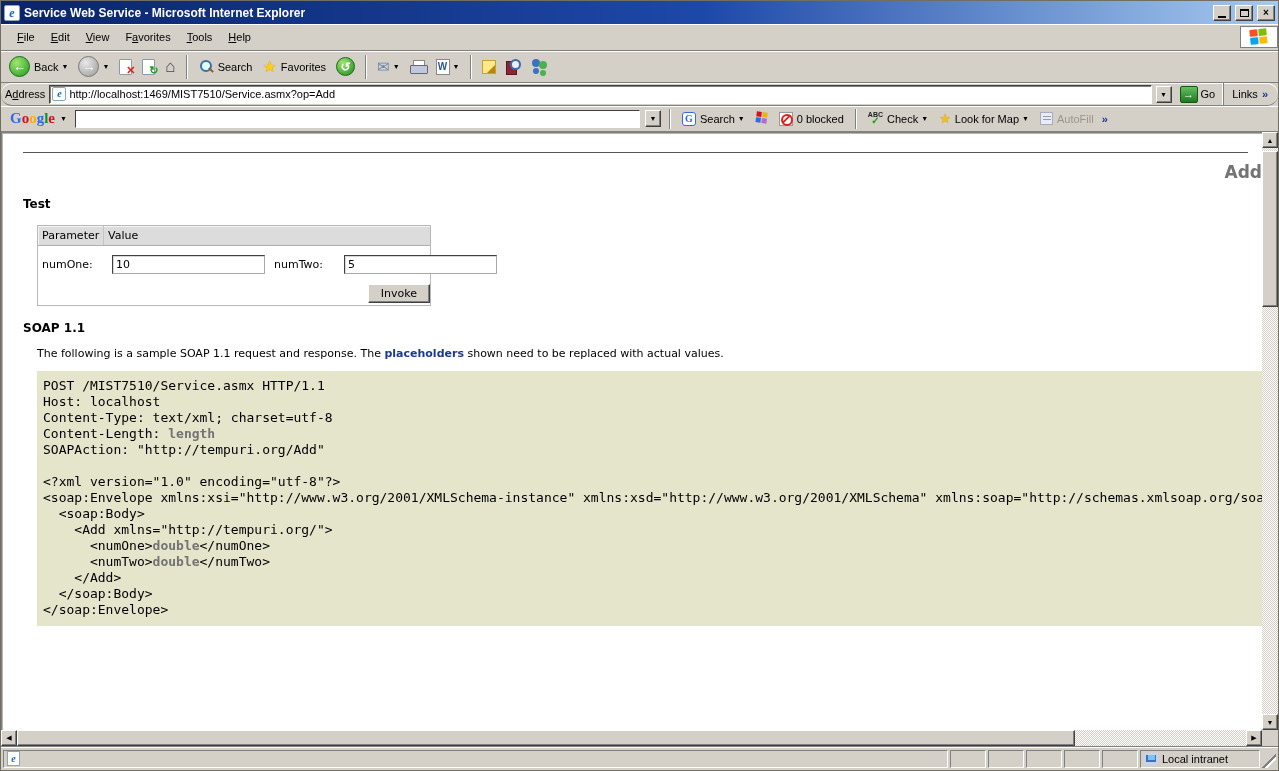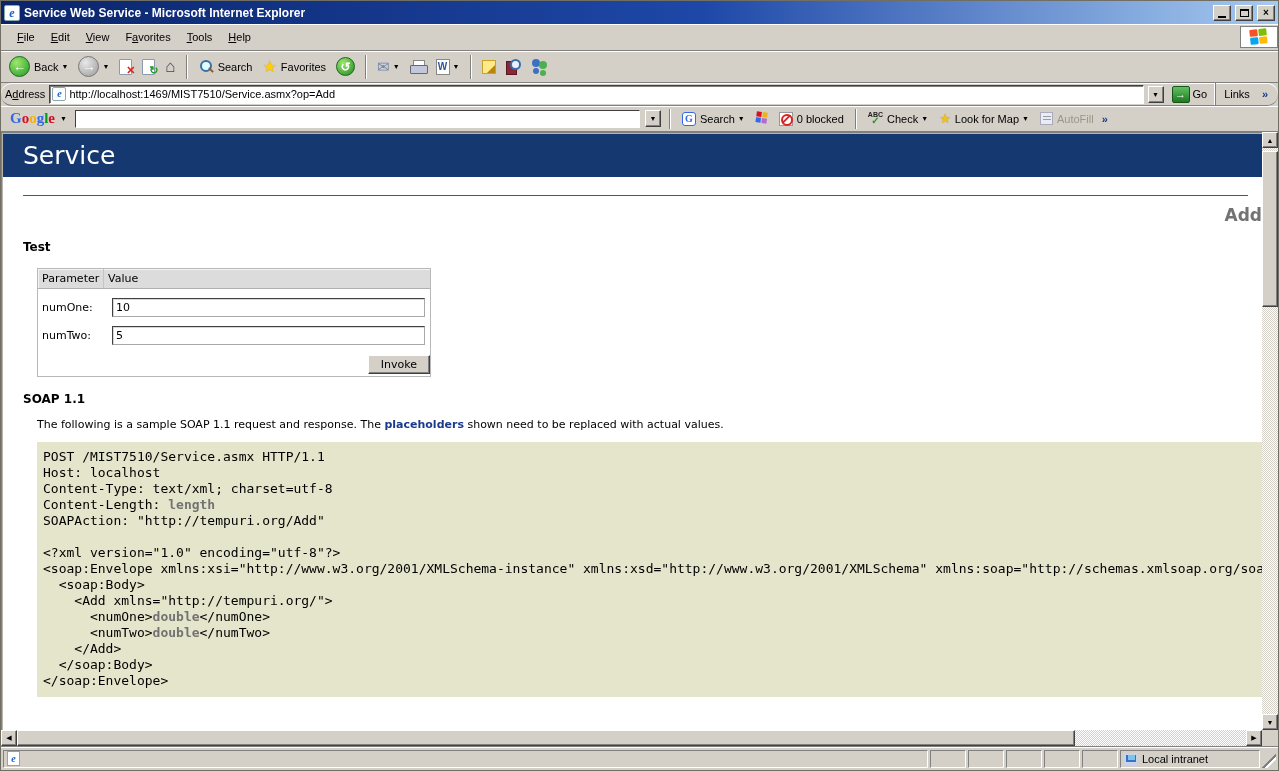--- a/index.html
+++ b/index.html
@@ -69,21 +69,21 @@
                 border-bottom:1px solid #808080; box-shadow:inset 0 1px 0 #fff;border-radius:11px; }
   .addr-input-wrap { flex:1; height:19px; background:#fff; border:1px solid; border-color:#404040 #fff #fff #404040;
                      box-shadow:inset 1px 1px 0 #808080; display:flex; align-items:center; padding:0 2px; gap:3px; }
   .addr-input-wrap .ie-icon { width:14px; height:14px; font-size:10px; line-height:12px; }
   .addr-input { flex:1; border:none; outline:none; font-size:11px; font-family:"Liberation Sans",sans-serif; background:#fff; }
   .combo-arrow { width:16px; height:17px; background:#d4d0c8; border:1px solid; border-color:#fff #404040 #404040 #fff;
                  box-shadow:inset -1px -1px 0 #808080; font-size:7px; display:flex; align-items:center; justify-content:center; }
   .go-btn { display:flex; align-items:center; gap:3px; padding:1px 4px; }
   .go-icon { width:18px; height:17px; background:linear-gradient(#63c063,#1f7a1f); border:1px solid #155515; border-radius:2px;
              color:#fff; font-size:11px; font-weight:bold; display:flex; align-items:center; justify-content:center; }
-  .links { display:flex; align-items:center; gap:12px; padding:0 6px 0 8px; border-left:1px solid #808080; box-shadow:-1px 0 0 #fff; height:100%; }
+  .links { display:flex; align-items:center; gap:4px; padding:0 6px 0 8px; border-left:1px solid #808080; box-shadow:-1px 0 0 #fff; height:100%; }
   .chev { color:#123a8c; font-weight:bold; font-size:11px; }
 
   
   .googlebar { height:26px; display:flex; align-items:center; padding:0 4px; gap:5px; font-size:11px;
                border-bottom:1px solid #808080; box-shadow:inset 0 1px 0 #fff; }
   .glogo { font:bold 15px "Liberation Serif",serif; letter-spacing:0; padding:0 2px; }
   .glogo span:nth-child(1){color:#3369e8;} .glogo span:nth-child(2){color:#d50f25;}
   .glogo span:nth-child(3){color:#eeb211;} .glogo span:nth-child(4){color:#3369e8;}
   .glogo span:nth-child(5){color:#009925;} .glogo span:nth-child(6){color:#d50f25;}
   .gsearch-wrap { width:565px; height:18px; background:#fff; border:1px solid; border-color:#404040 #fff #fff #404040;
@@ -116,21 +116,21 @@
   .intro a { color:#7f9ab8; }
   .rule { border:none; border-top:1px solid #555; margin:18px 14px 0 20px; }
   .op-heading { margin:9px 0 0 20px; font-size:17px; font-weight:bold; color:#737373;text-align:right; }
   .sub-heading { margin:15px 0 0 20px; font-size:12px; font-weight:bold; color:#000; }
   .desc { margin:12px 0 0 34px; font-size:11px; color:#000; }
   .desc b { color:#1a3a8c; }
   .param-table { margin:14px 0 0 34px; width:394px; border:1px solid #b8b8b8; background:#fff; font-size:11px; }
   .pt-header { display:flex; background:#dcdcdc; border-bottom:1px solid #b0b0b0; box-shadow:inset 1px 1px 0 #f4f4f4; }
   .pt-header div { padding:3px 4px; }
   .pt-h-param { width:66px; border-right:1px solid #c4c4c4; }
-  .pt-body { padding:9px 5px 8px 4px; display:flex; flex-direction:column; gap:9px; }
+  .pt-body { padding:9px 5px 8px 4px; display:flex; flex-direction:row; gap:9px; }
   .pt-row { display:flex; align-items:center; }
   .pt-row label { width:70px; }
   .pt-row input { flex:1; height:19px; border:1px solid; border-color:#404040 #a8a8a8 #a8a8a8 #404040; box-shadow:inset 1px 1px 0 #d8d8d8;
                   font:11px "DejaVu Sans",sans-serif; padding:2px 3px; outline:none; }
   .invoke-row { display:flex; justify-content:flex-end; padding:2px 0 2px; }
   .invoke-btn { font:11px "DejaVu Sans",sans-serif; padding:2px 12px; background:#d4d0c8; border:1px solid;
                 border-color:#fff #404040 #404040 #fff; box-shadow:inset -1px -1px 0 #808080; }
   pre.soap { margin:11px 0 0 34px; background:#e5e5cc; padding:7px 0 8px 6px; font:13px/16px "DejaVu Sans Mono",monospace;
              white-space:pre; color:#000; }
   pre.soap .code-value { color:#737373; font-weight:bold; }
@@ -150,21 +150,21 @@
   .hthumb { position:absolute; left:16px; top:0; width:1058px; height:16px; background:#d4d0c8; border:1px solid;
             border-color:#fff #404040 #404040 #fff; box-shadow:inset -1px -1px 0 #808080; }
   .hcorner { width:16px; background:#d4d0c8; }
 
   
   .statusbar { height:24px; display:flex; align-items:center; gap:2px; padding:2px 2px 2px 2px; font-size:11px;
                box-shadow:inset 0 1px 0 #fff; border-top:1px solid #808080; }
   .spane { height:18px; border:1px solid; border-color:#808080 #fff #fff #808080; display:flex; align-items:center; padding:0 3px; gap:4px; }
   .spane.main { flex:1; }
   .spane.small { width:36px; }
-  .spane.zone { width:140px; }
+  .spane.zone { width:120px; }
   .page-icon { width:13px; height:15px; background:#fff; border:1px solid #8aa; color:#1b63c5; font:bold italic 10px/13px "Liberation Serif",serif; text-align:center; }
   .monitor { width:14px; height:12px; background:#3d6fc4; border:2px solid #c8d4ec; border-bottom-width:3px; border-radius:1px; position:relative; }
   .monitor::after{ content:""; position:absolute; left:2px; top:0; width:7px; height:5px; background:#79c6e8; }
   .grip { width:14px; height:18px; background:
           linear-gradient(135deg, transparent 0 55%, #808080 55% 65%, #fff 65% 72%, transparent 72%); align-self:flex-end; }
 </style>
 </head>
 <body>
 
 <div class="window">
@@ -321,23 +321,20 @@
     </span>
     <span class="gitem autofill">
       <span class="af-icon"></span>
       <span>AutoFill</span>
     </span>
     <span class="chev">»</span>
   </div>
 
   <div class="content">
     <div class="page">
-      <div class="band">
-        <span>Service</span>
-      </div>
       <hr class="rule">
       <div class="op-heading">Add</div>
       <div class="sub-heading">Test</div>
 
       <div class="param-table">
         <div class="pt-header">
           <div class="pt-h-param">Parameter</div>
           <div>Value</div>
         </div>
         <div class="pt-body" id="param-rows">

